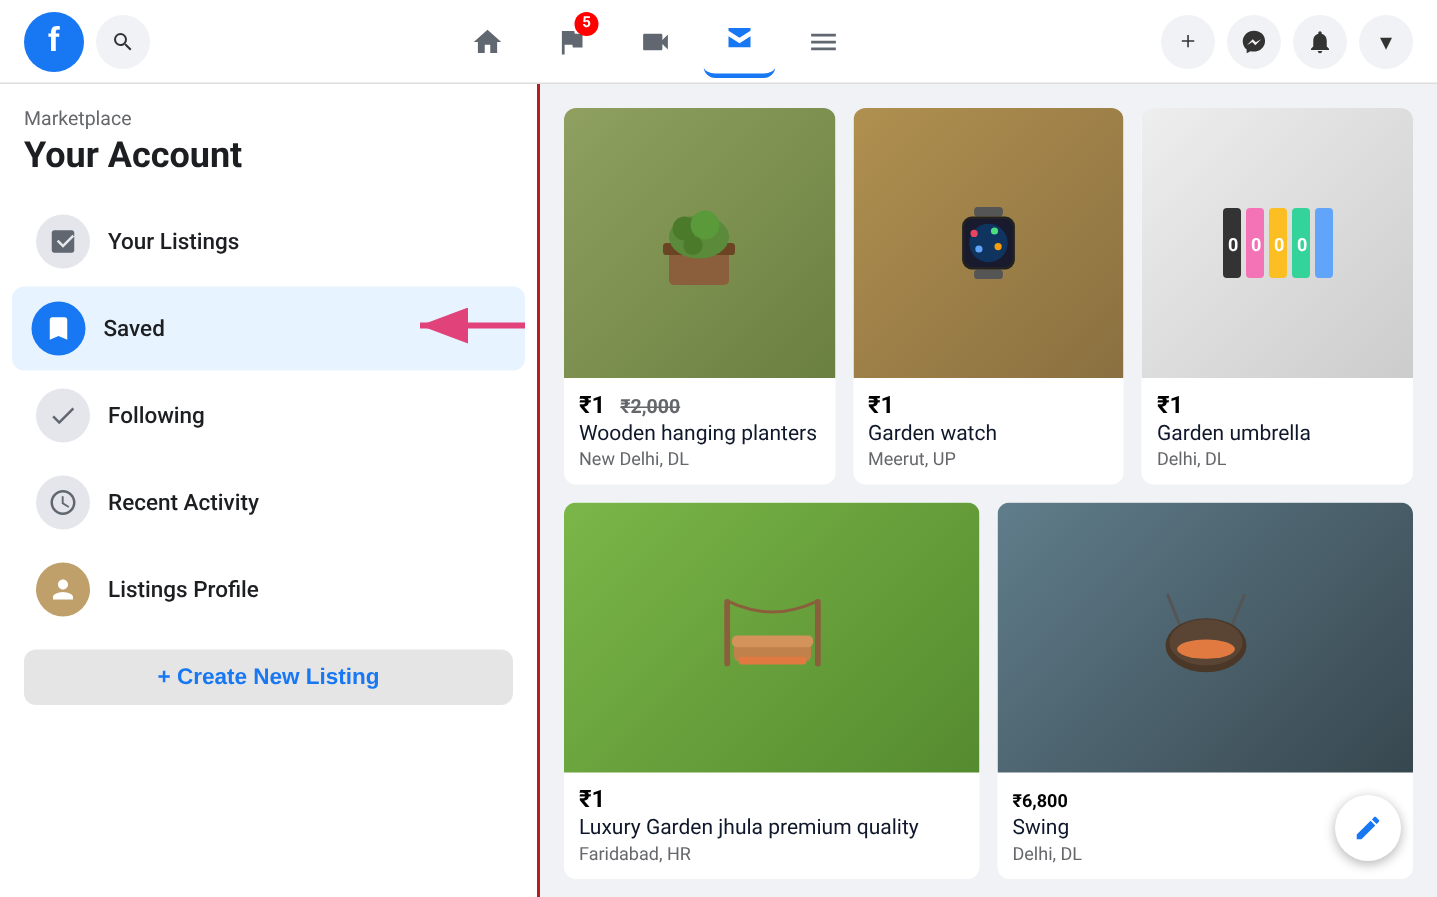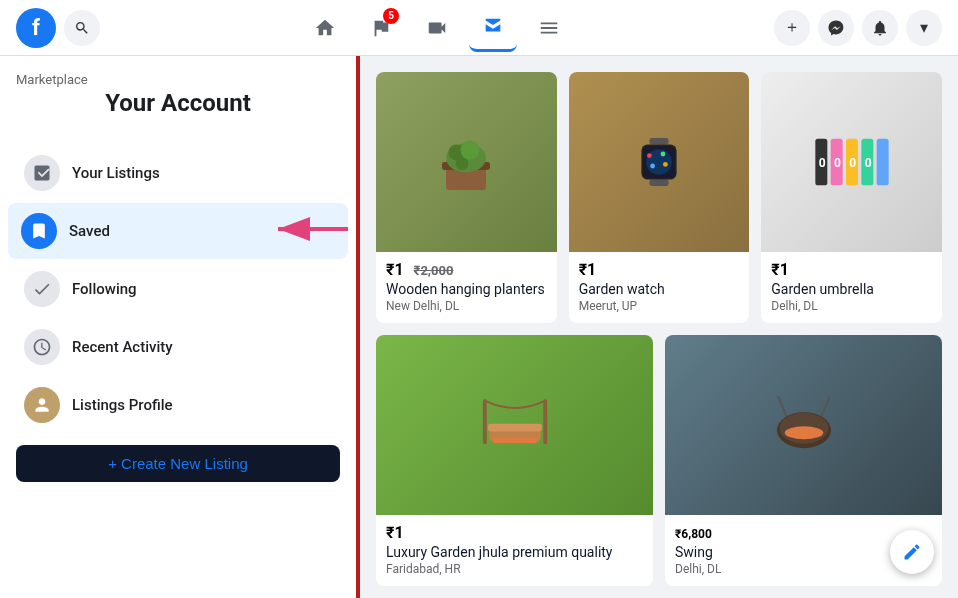--- a/index.html
+++ b/index.html
@@ -18,29 +18,29 @@
     .nav-icon-btn { width: 48px; height: 48px; display: flex; align-items: center; justify-content: center; border-radius: 8px; cursor: pointer; position: relative; color: #606770; }
     .nav-icon-btn.active { color: #1877f2; border-bottom: 3px solid #1877f2; }
     .nav-badge { position: absolute; top: 4px; right: 6px; background: red; color: #fff; border-radius: 50%; font-size: 10px; width: 16px; height: 16px; display: flex; align-items: center; justify-content: center; font-weight: bold; }
     .nav-right { display: flex; align-items: center; gap: 8px; }
     .nav-right-btn { width: 36px; height: 36px; background: #f0f2f5; border-radius: 50%; display: flex; align-items: center; justify-content: center; cursor: pointer; font-size: 16px; color: #333; }
 
     
     .layout { display: flex; margin-top: 56px; height: calc(598px - 56px); }
 
     
-    .sidebar { width: 360px; background: #fff; padding: 16px 0; border-right: 4px solid #b91c1c; flex-shrink: 0; overflow-y: auto; }
+    .sidebar { width: 360px; background: #fff; padding: 16px 0; border-right: 2px solid #b91c1c; flex-shrink: 0; overflow-y: auto; }
     .sidebar-label { font-size: 13px; color: #65676b; padding: 0 16px; margin-bottom: 2px; }
-    .sidebar-title { font-size: 24px; font-weight: 700; color: #1c1e21; padding: 0 16px; margin-bottom: 28px; text-align: center; }
+    .sidebar-title { font-size: 24px; font-weight: 700; color: #1c1e21; padding: 0 16px; margin-bottom: 16px; }
     .sidebar-item { display: flex; align-items: center; gap: 12px; padding: 10px 16px; cursor: pointer; border-radius: 8px; margin: 2px 8px; }
     .sidebar-item.active { background: #e7f3ff; padding-left: 13px; }
     .sidebar-item-icon { width: 36px; height: 36px; border-radius: 50%; display: flex; align-items: center; justify-content: center; background: #e4e6eb; flex-shrink: 0; font-size: 18px; }
     .sidebar-item-icon.blue { background: #1877f2; color: #fff; }
     .sidebar-item-label { font-size: 15px; color: #1c1e21; font-weight: 500; }
-    .create-btn { margin: 12px 16px; background: #0f172a; color: #1877f2; border: none; border-radius: 8px; padding: 10px; width: calc(100% - 32px); font-size: 15px; font-weight: 400; cursor: pointer; display: flex; align-items: center; justify-content: center; gap: 6px; }
+    .create-btn { margin: 12px 16px; background: #e5e5e5; color: #1877f2; border: none; border-radius: 8px; padding: 10px; width: calc(100% - 32px); font-size: 15px; font-weight: 700; cursor: pointer; display: flex; align-items: center; justify-content: center; gap: 6px; }
 
     
     .main { flex: 1; overflow-y: auto; padding: 16px; background: #f0f2f5; }
     .products-grid { display: grid; grid-template-columns: repeat(3, 1fr); gap: 12px; }
     .product-card { background: #fff; border-radius: 8px; overflow: hidden; cursor: pointer; }
     .product-img-placeholder { width: 100%; height: 180px; background: #ccc; display: flex; align-items: center; justify-content: center; font-size: 40px; }
     .product-info { padding: 8px 10px 10px; }
     .product-name { font-size: 14px; color: #0f172a; margin-top: 2px; }
     .product-location { font-size: 12px; color: #65676b; margin-top: 2px; }
 

